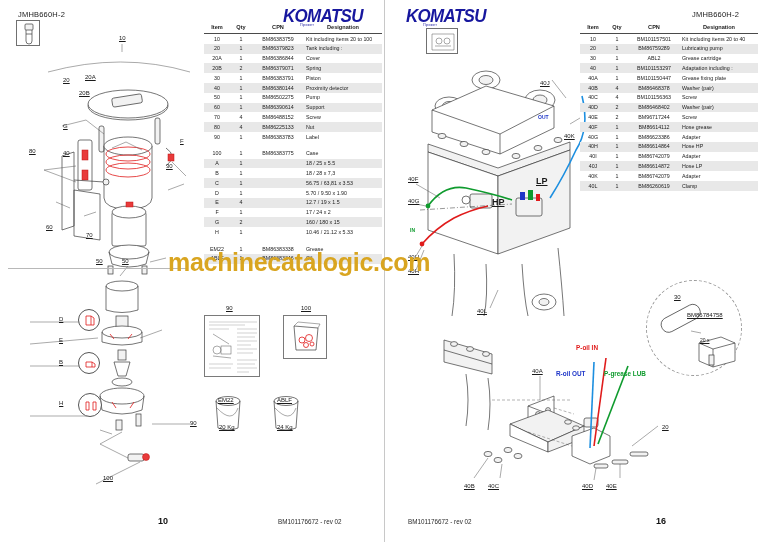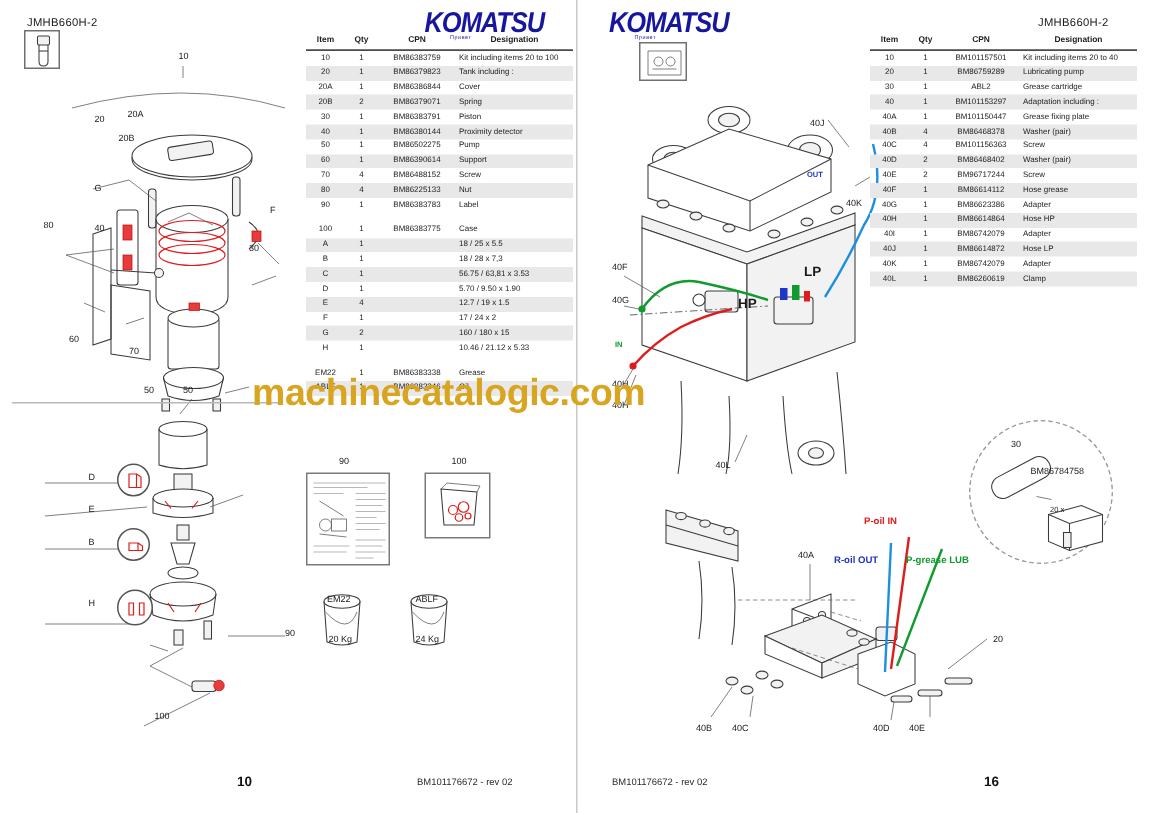--- a/index.html
+++ b/index.html
@@ -64,20 +64,21 @@
   .c-qty  { width: 22px; text-align: center; }
   .c-cpn  { width: 52px; text-align: center; white-space: nowrap; }
   .c-des  { width: 78px; text-align: left; padding-left: 5px; }
 
   
   .diagram { position: absolute; }
   .callout {
     position: absolute;
     font-size: 6px; color: #1a1a1a;
     white-space: nowrap;
+    text-decoration: underline;
   }
   .callout-b { font-weight: bold; font-size: 9px; }
 
   .port-label {
     position: absolute;
     font-size: 6.4px; font-weight: bold;
     text-align: center; line-height: 1.05;
     white-space: nowrap;
   }
   .pl-red   { color: #e01b1b; }

